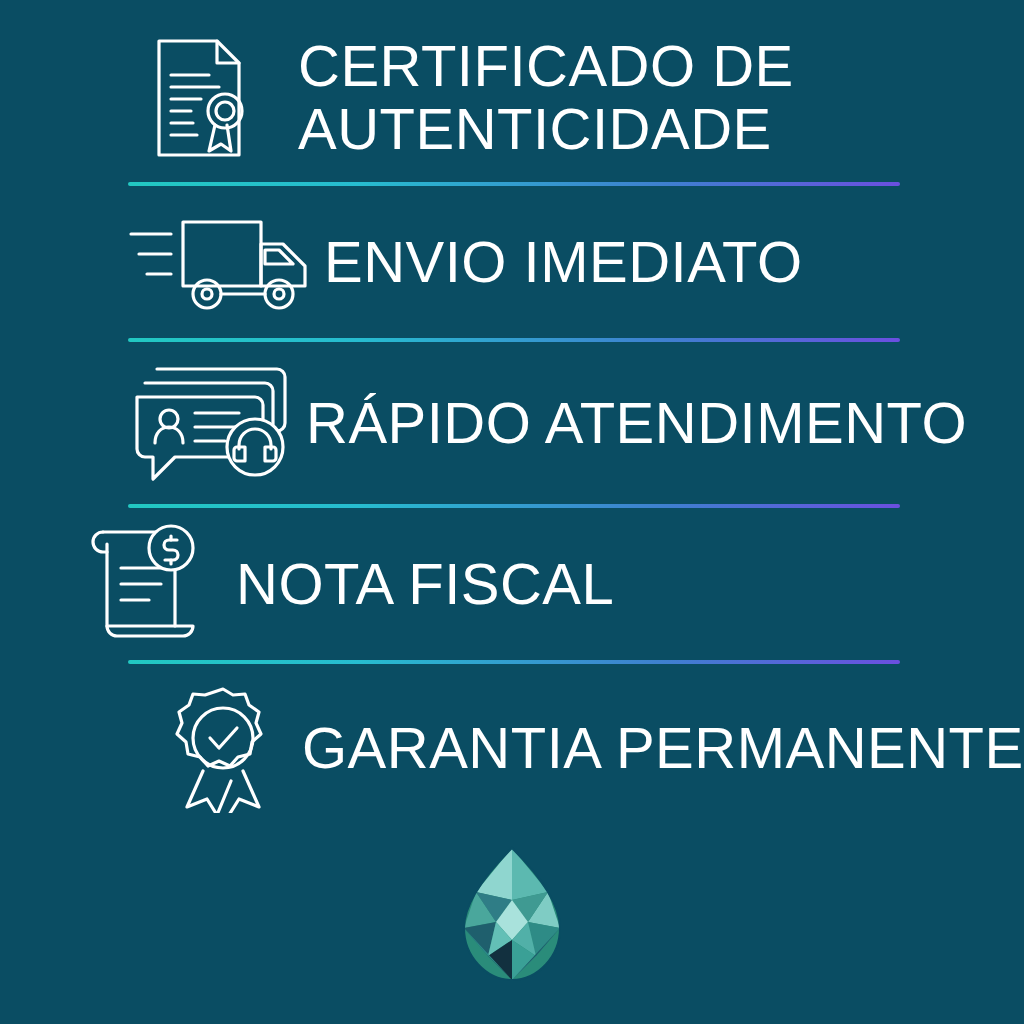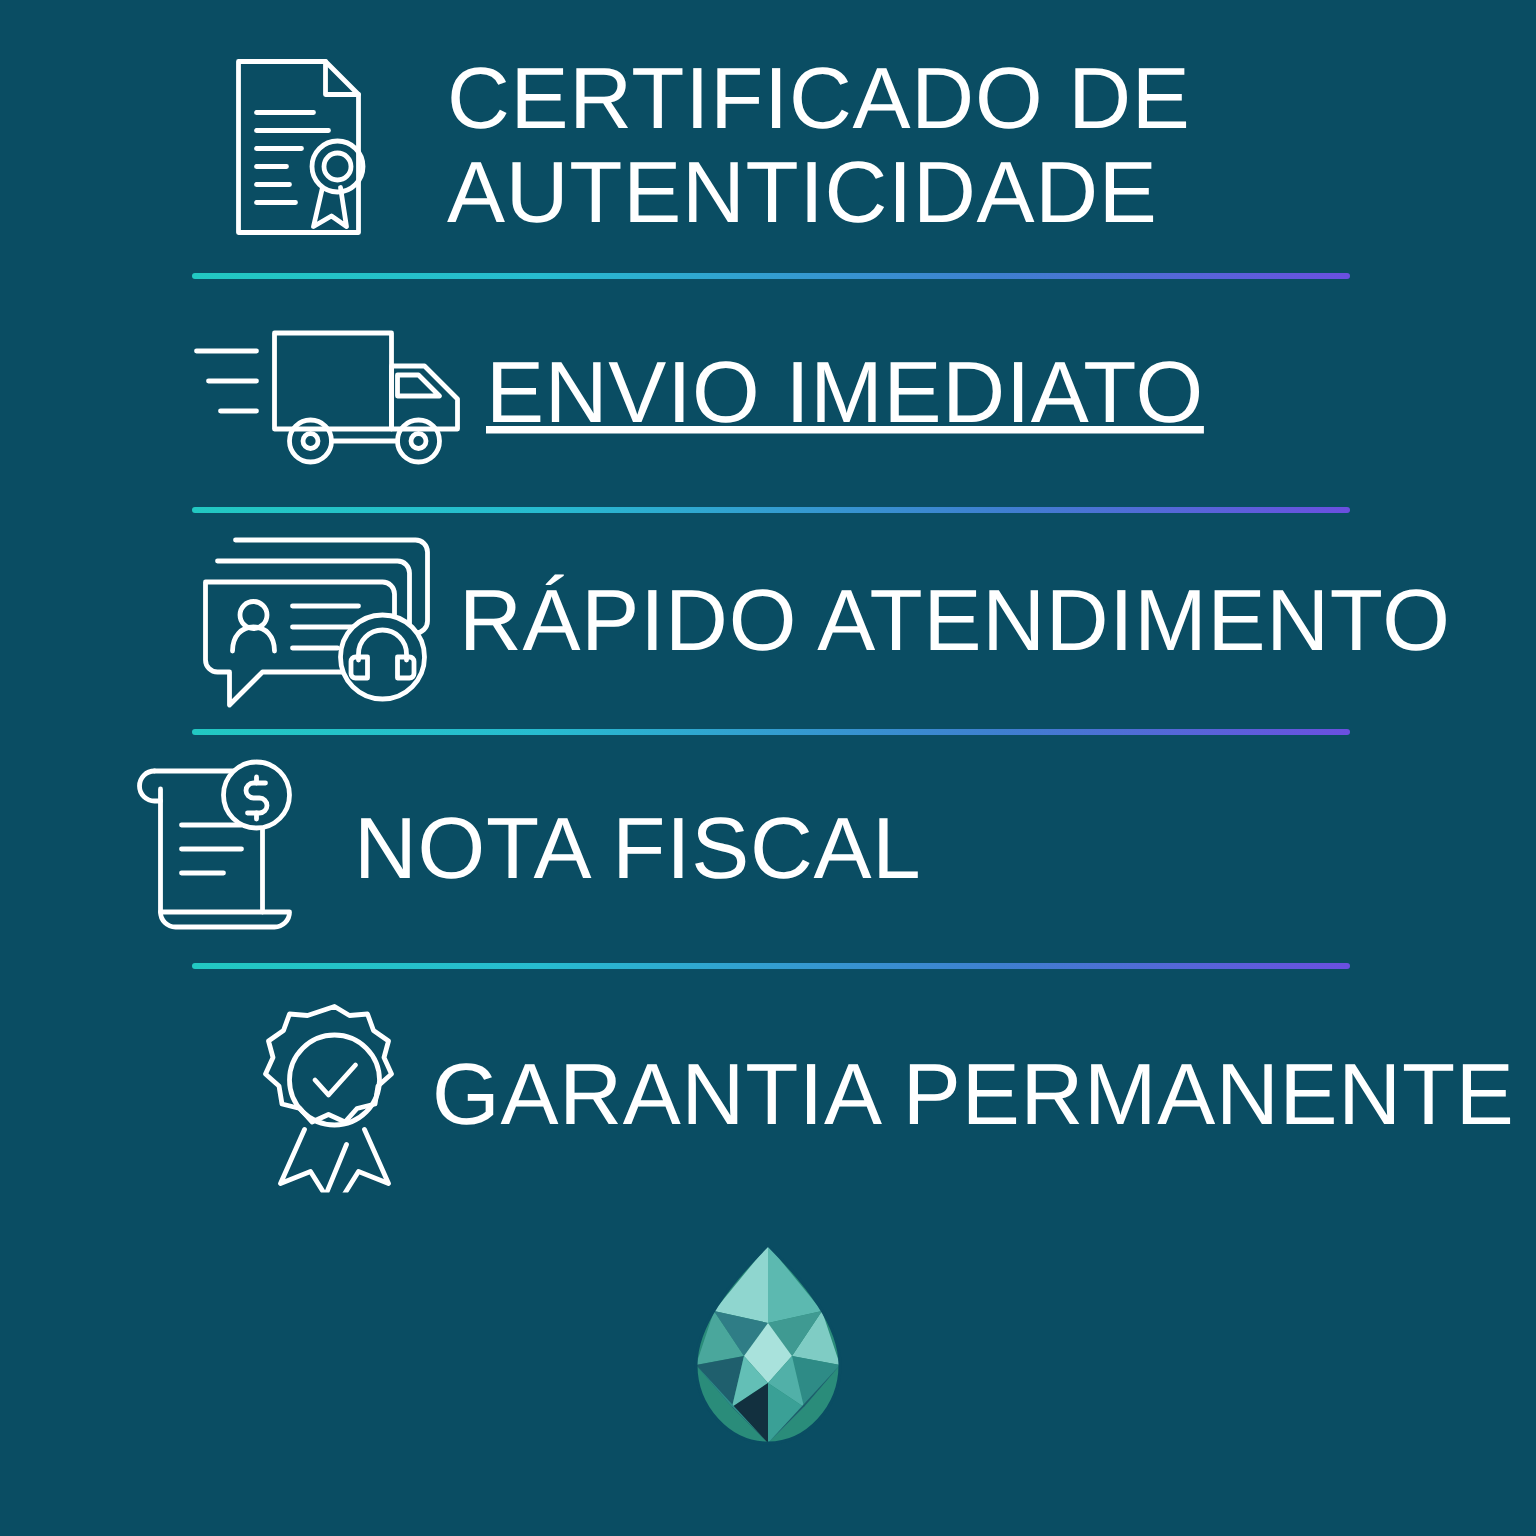--- a/index.html
+++ b/index.html
@@ -55,33 +55,33 @@
     background: linear-gradient(90deg, #22c8c2 0%, #27bcd0 30%, #3f7fd0 70%, #6b4fe0 100%);
   }
 
   
   .row-1 { height: 168px; padding-left: 150px; }
   .row-1 .icon-cell { width: 110px; }
   .row-1 .label { font-size: 58px; margin-left: 38px; }
 
   .row-2 { height: 152px; padding-left: 126px; }
   .row-2 .icon-cell { width: 188px; }
-  .row-2 .label { font-size: 58px; margin-left: 10px; text-decoration: underline; }
-
-  .row-3 { height: 144px; padding-left: 130px; }
+  .row-2 .label { font-size: 58px; margin-left: 10px; }
+
+  .row-3 { height: 162px; padding-left: 130px; }
   .row-3 .icon-cell { width: 172px; }
   .row-3 .label { font-size: 58px; margin-left: 4px; }
 
   .row-4 { height: 152px; padding-left: 84px; }
   .row-4 .icon-cell { width: 130px; }
   .row-4 .label { font-size: 58px; margin-left: 22px; }
 
   .row-5 { height: 168px; padding-left: 168px; }
   .row-5 .icon-cell { width: 110px; }
-  .row-5 .label { font-size: 58px; margin-left: 10px; }
+  .row-5 .label { font-size: 58px; margin-left: 24px; }
 
   .gem-wrap {
     flex: 1 1 auto;
     display: flex;
     align-items: flex-start;
     justify-content: center;
     padding-top: 12px;
   }
   svg { display: block; }
 </style>

